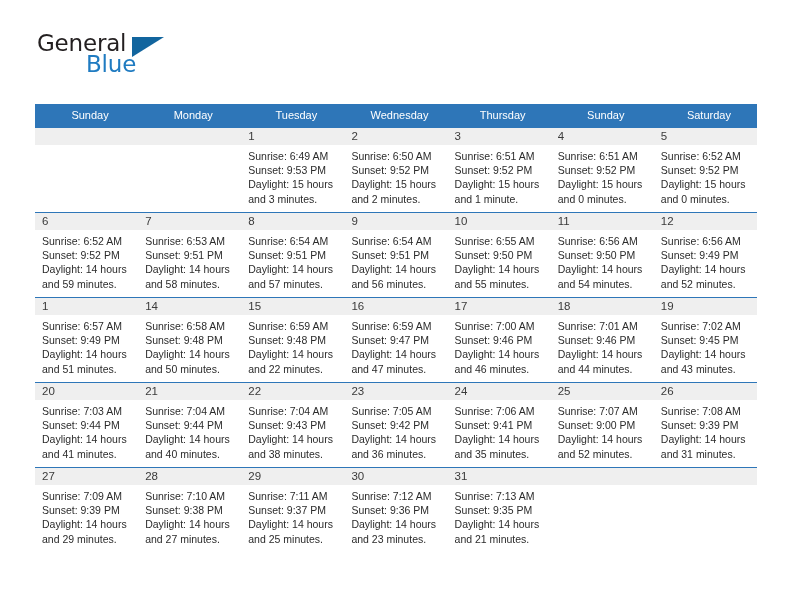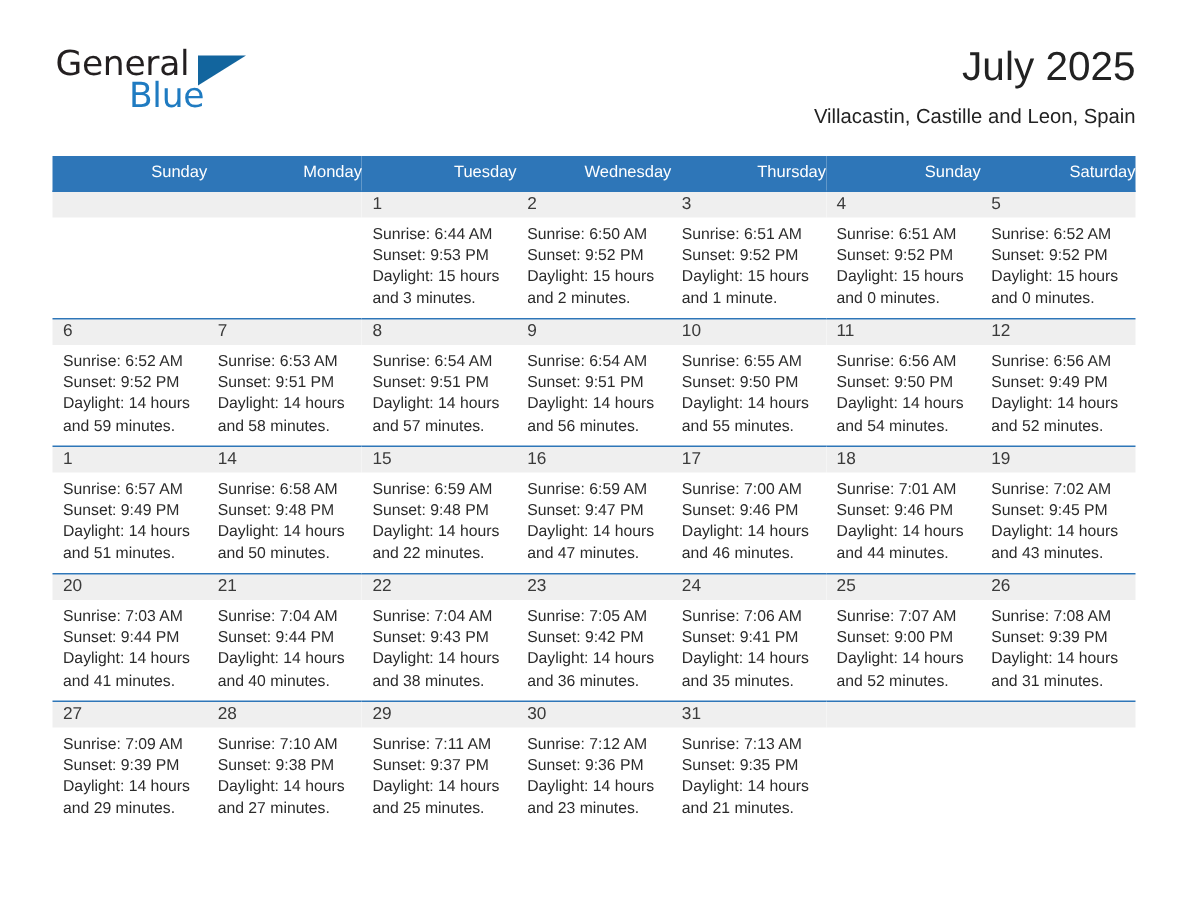--- a/index.html
+++ b/index.html
@@ -94,21 +94,21 @@
     top: 104px;
     width: 722px;
     border-collapse: collapse;
     table-layout: fixed;
   }
   .cal th {
     background: #2e76b8;
     color: #ffffff;
     font-size: 11px;
     font-weight: normal;
-    text-align: right;
+    text-align: center;
     padding: 5px 0 5px 7px;
     height: 11px;
     line-height: 13px;
     border: none;
   }
   .cal td {
     vertical-align: top;
     padding: 0;
     border-top: 1px solid #2e76b8;
     height: 84px;
@@ -144,24 +144,20 @@
 <div class="page">
 
   <div class="header">
 
     <div class="brand">
       <span class="brand-general">General</span>
       <span class="brand-triangle"></span>
       <span class="brand-blue">Blue</span>
     </div>
 
-    <div class="title-block">
-      <div class="cal-title">July 2025</div>
-      <div class="cal-subtitle">Villacastin, Castille and Leon, Spain</div>
-    </div>
 
   </div>
 
   <table class="cal">
     <thead>
       <tr>
         <th>Sunday</th>
         <th>Monday</th>
         <th>Tuesday</th>
         <th>Wednesday</th>
@@ -174,21 +170,21 @@
         <tr class="week">
           <td class="cell-empty">
             <div class="daynum-band"></div>
           </td>
           <td class="cell-empty">
             <div class="daynum-band"></div>
           </td>
           <td>
             <div class="daynum-band">1</div>
             <div class="cell-body">
-              <div>Sunrise: 6:44 AM</div>
+              <div>Sunrise: 6:49 AM</div>
               <div>Sunset: 9:53 PM</div>
               <div>Daylight: 15 hours</div>
               <div>and 3 minutes.</div>
             </div>
           </td>
           <td>
             <div class="daynum-band">2</div>
             <div class="cell-body">
               <div>Sunrise: 6:50 AM</div>
               <div>Sunset: 9:52 PM</div>

